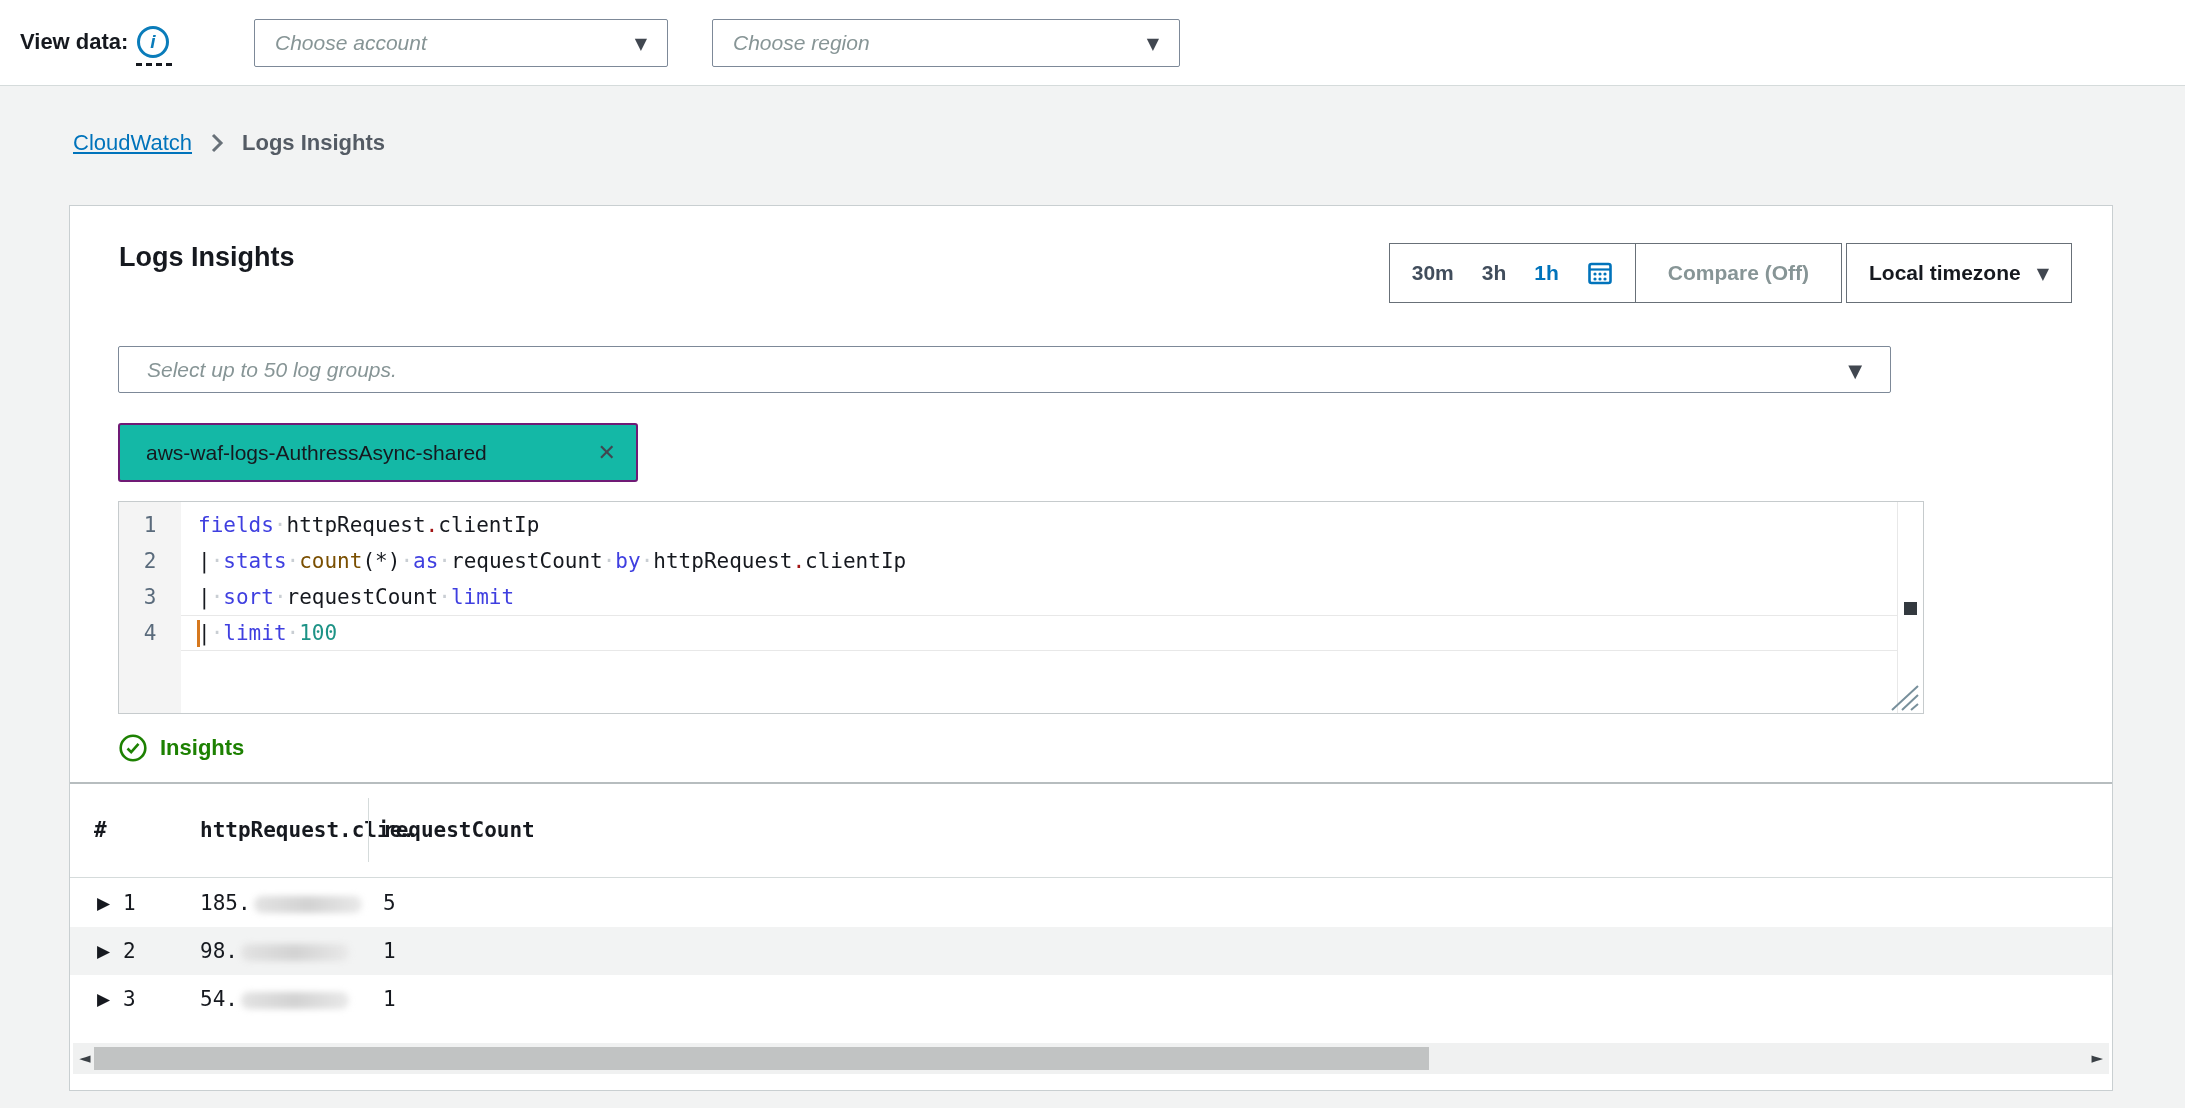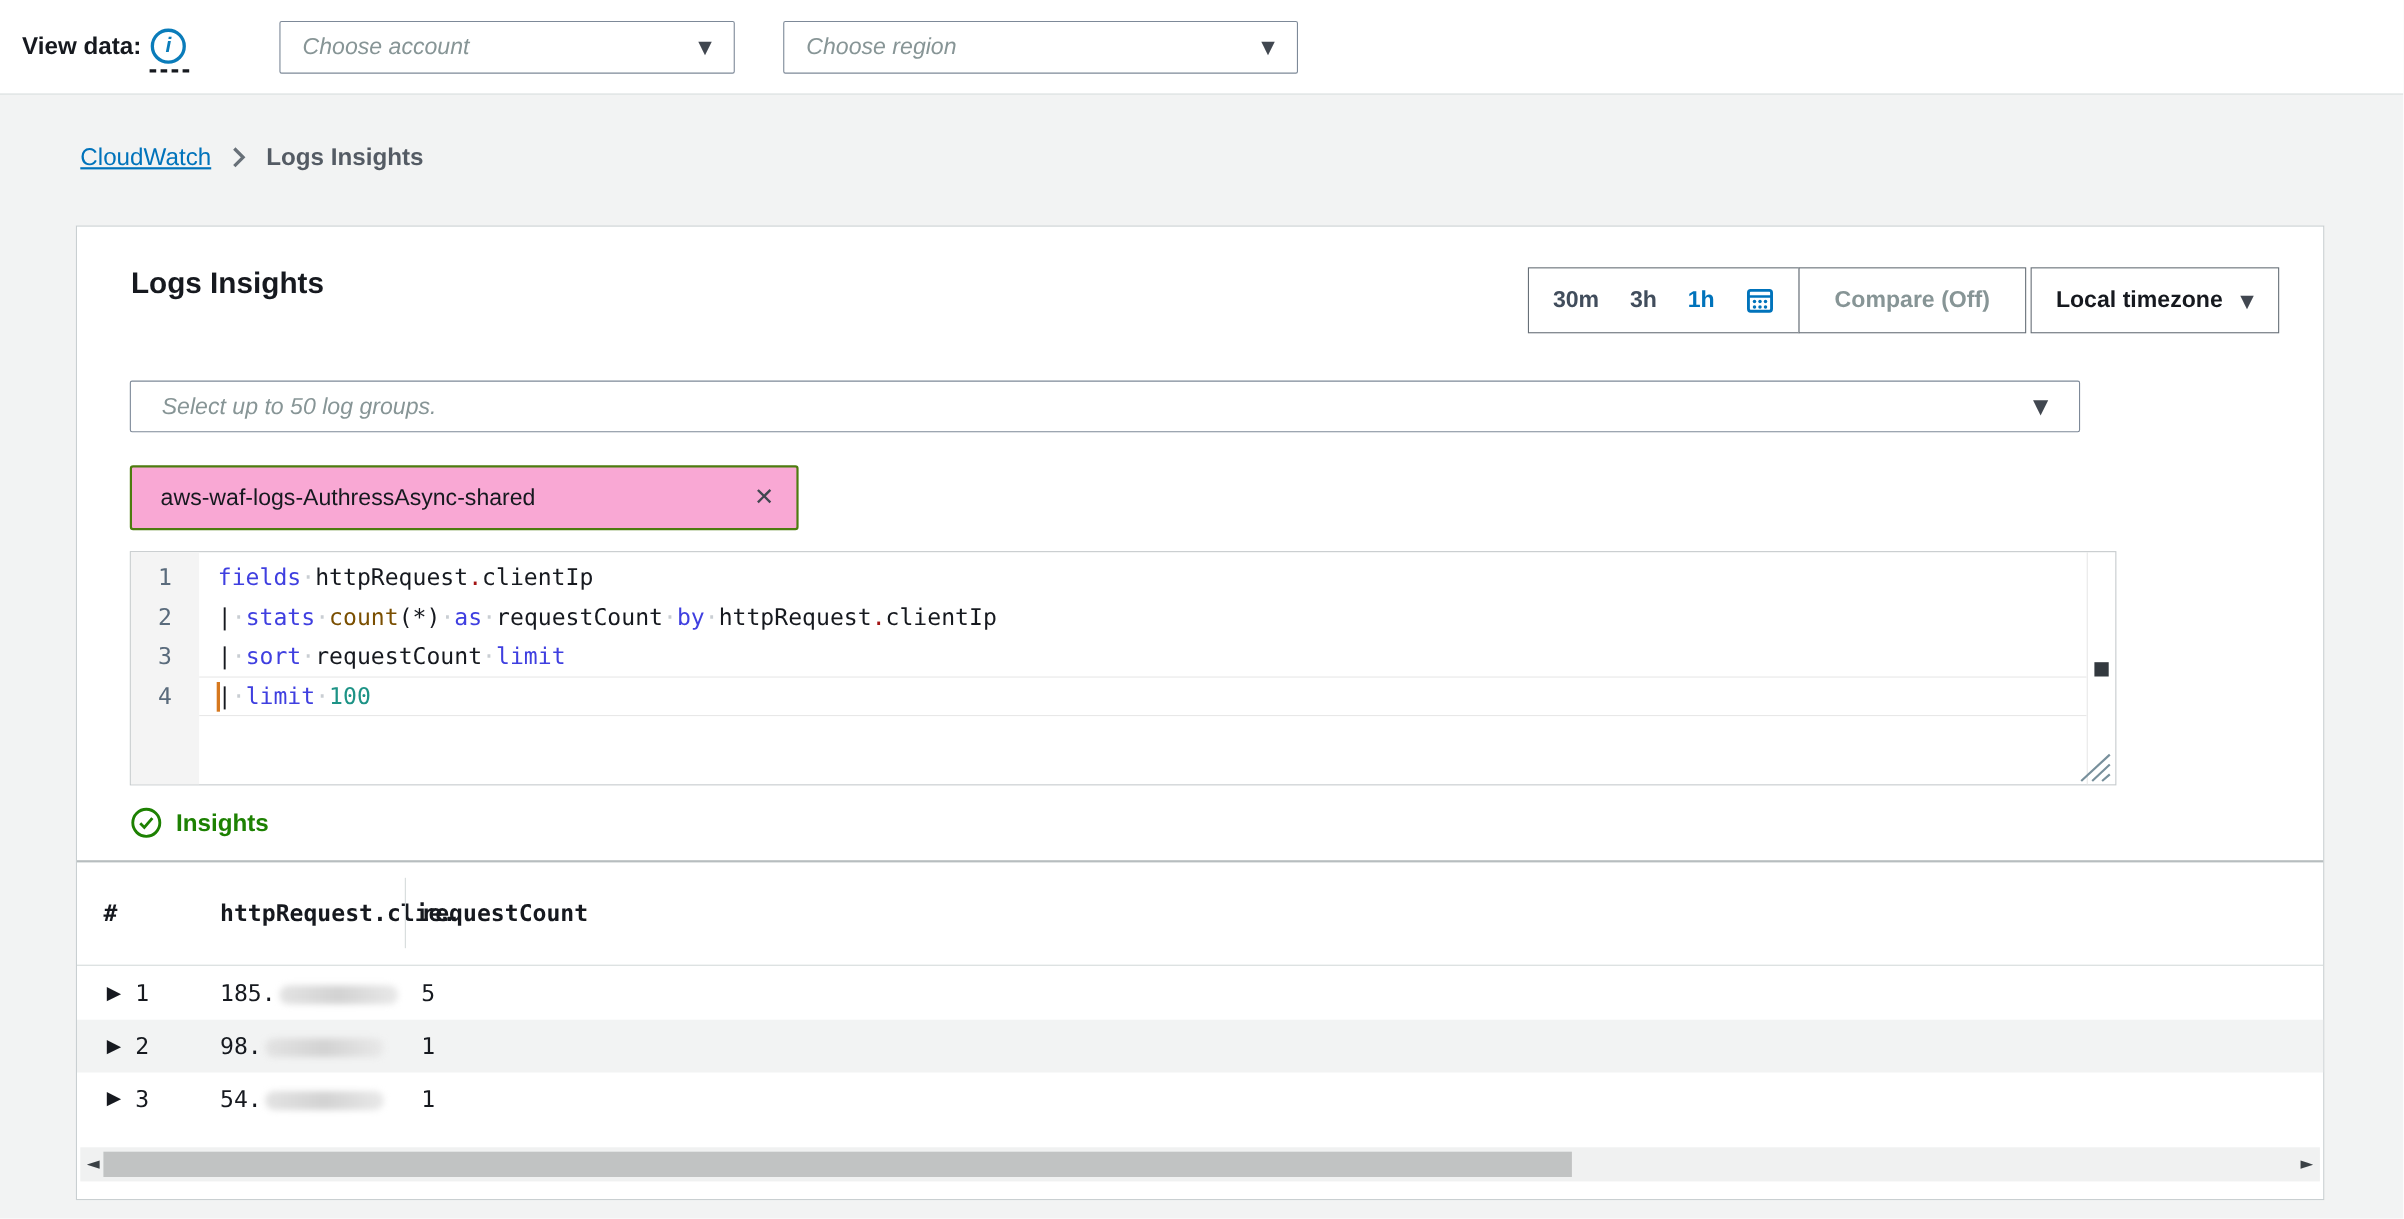--- a/index.html
+++ b/index.html
@@ -35,21 +35,21 @@
   .trange.active { color:#0073bb; }
   .ctl.compare { margin-left:-1px; padding:0 32px; }
   .compare-label { font-size:21px; font-weight:bold; color:#879596; }
   .ctl.tz { margin-left:4px; padding:0 22px; gap:16px; }
   .tz-label { font-size:21px; font-weight:bold; color:#16191f; }
   .tz-caret { font-size:16px; color:#414750; }
 
   .lg-select { position:absolute; left:48px; top:140px; width:1773px; height:47px; border:1px solid #7d8998; border-radius:2px; background:#fff; }
   .lg-select .ph { position:absolute; left:28px; top:50%; transform:translateY(-50%); }
 
-  .chip { position:absolute; left:48px; top:217px; width:608px; height:59px; background:#f9a8d4; border:2px solid #4d7c0f; border-radius:3px; display:flex; align-items:center; padding:0 20px 0 26px; font-size:21px; color:#16191f; }
+  .chip { position:absolute; left:48px; top:217px; width:520px; height:59px; background:#14b8a6; border:2px solid #701a75; border-radius:3px; display:flex; align-items:center; padding:0 20px 0 26px; font-size:21px; color:#16191f; }
   .chip-x { margin-left:auto; font-size:22px; color:#414750; cursor:pointer; font-family:"DejaVu Sans",sans-serif; }
 
   
   .editor { position:absolute; left:48px; top:295px; width:1806px; height:213px; border:1px solid #c6cbcd; background:#fff; }
   .gutter { position:absolute; left:0; top:0; bottom:0; width:62px; background:#f4f4f4; padding-top:5px; }
   .gutter .ln { height:36px; line-height:36px; text-align:center; font-family:"DejaVu Sans Mono",monospace; font-size:21px; color:#5a6b7c; }
   .codearea { position:absolute; left:62px; top:0; right:26px; bottom:0; padding-top:5px; overflow:hidden; }
   .cl { height:36px; line-height:36px; padding-left:17px; font-family:"DejaVu Sans Mono",monospace; font-size:21px; color:#16191f; position:relative; white-space:pre; }
   .cl.active { border-top:1px solid #e8e8e8; border-bottom:1px solid #e8e8e8; line-height:34px; }
   .kw { color:#3f3fe0; } .fn { color:#7a4f01; } .num { color:#1d9386; }

